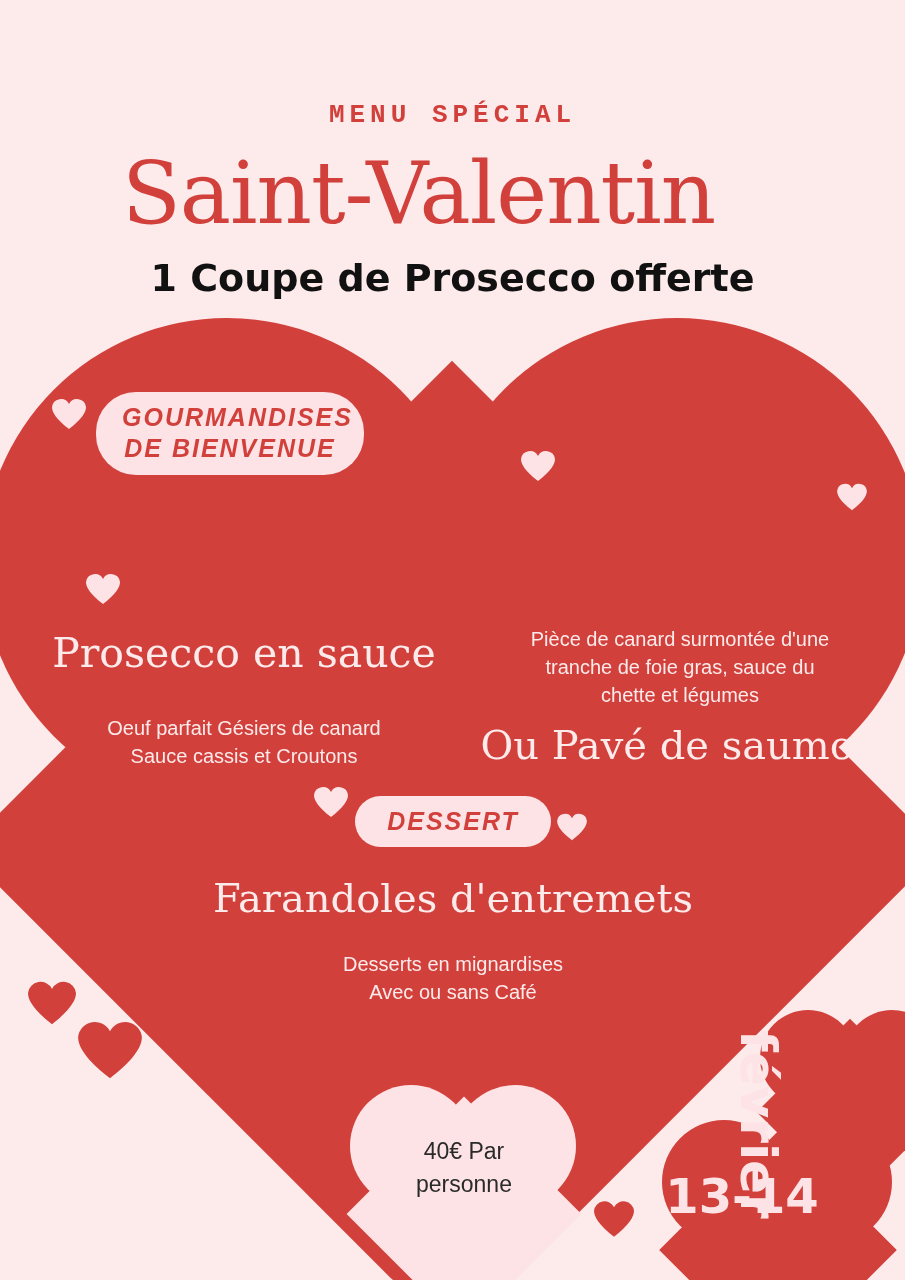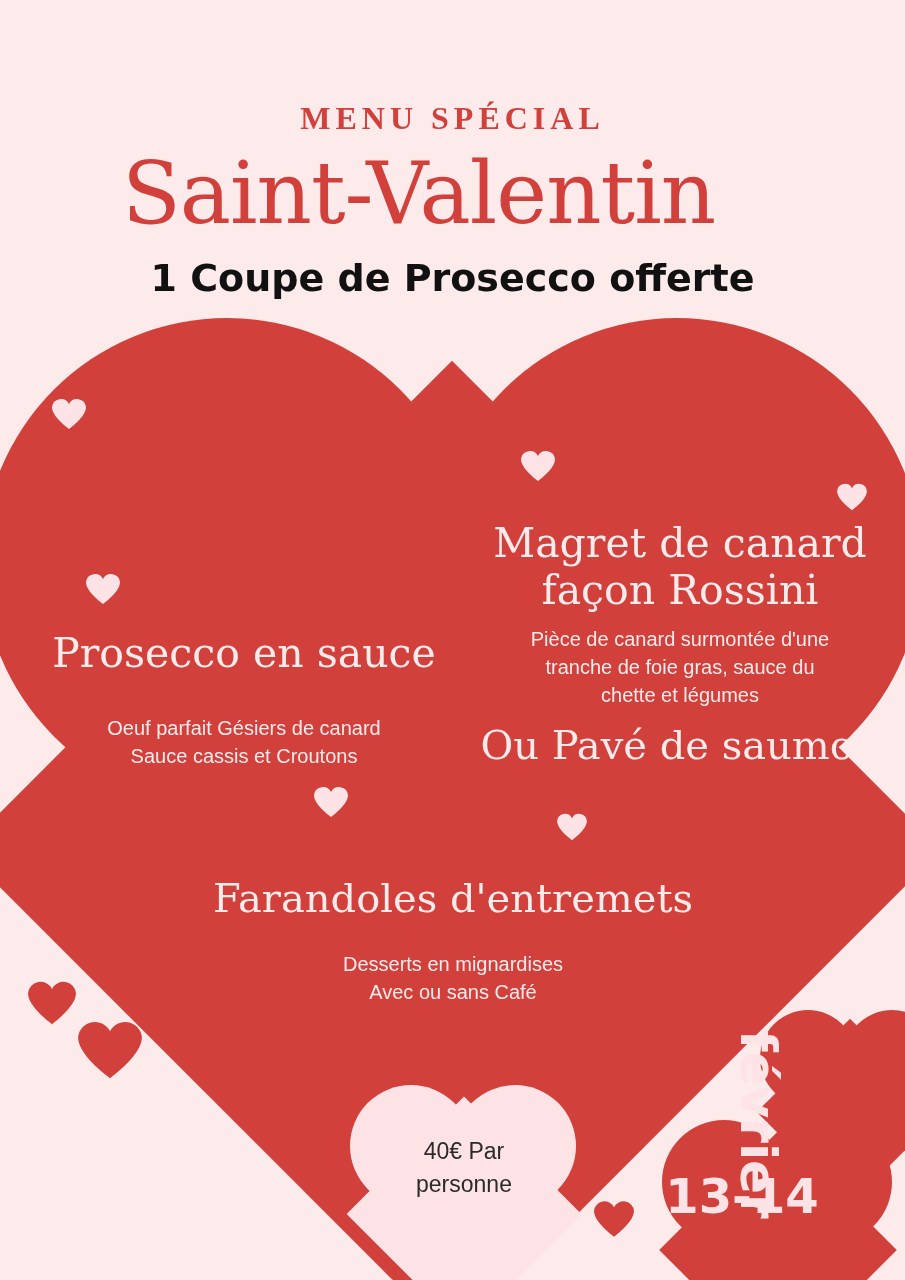--- a/index.html
+++ b/index.html
@@ -58,24 +58,24 @@
   }
 
   
   .menu-special {
     position: absolute;
     top: 100px;
     left: 0;
     width: 905px;
     text-align: center;
     color: #d2403c;
-    font-size: 32px;
+    font-size: 26px;
     letter-spacing: 5px;
     font-weight: 700;
-    font-family: Liberation Serif, serif;
+    font-family: Liberation Mono, monospace;
   }
   .title {
     position: absolute;
     top: 148px;
     left: 0;
     width: 837px;
     text-align: center;
     color: #d2403c;
     font-size: 86px;
     line-height: 1.05;
@@ -253,44 +253,45 @@
   <div class="big-heart">
     <div class="lobe-l"></div>
     <div class="lobe-r"></div>
     <div class="body"></div>
   </div>
 
   <div class="menu-special">MENU SPÉCIAL</div>
   <div class="title">Saint-Valentin</div>
   <div class="subtitle">1 Coupe de Prosecco offerte</div>
 
+  <div class="pill" style="left:96px; top:392px; width:268px;">GOURMANDISES
+DE BIENVENUE</div>
   <svg class="mini" style="left:52px; top:398px;" width="34" height="32" viewBox="0 0 34 32">
     <path d="M17 31 C4 21 0 14 0 9 A9 9 0 0 1 17 6 A9 9 0 0 1 34 9 C34 14 30 21 17 31 Z" fill="#fde3e5"></path>
   </svg>
 
   <svg class="mini" style="left:86px; top:573px;" width="34" height="32" viewBox="0 0 34 32">
     <path d="M17 31 C4 21 0 14 0 9 A9 9 0 0 1 17 6 A9 9 0 0 1 34 9 C34 14 30 21 17 31 Z" fill="#fde3e5"></path>
   </svg>
   <div class="dish" style="left:44px; top:630px; width:400px; font-size:41px;">Prosecco en sauce</div>
   <div class="desc" style="left:44px; top:714px; width:400px;">Oeuf parfait Gésiers de canard
 Sauce cassis et Croutons</div>
 
   <svg class="mini" style="left:521px; top:450px;" width="34" height="32" viewBox="0 0 34 32">
     <path d="M17 31 C4 21 0 14 0 9 A9 9 0 0 1 17 6 A9 9 0 0 1 34 9 C34 14 30 21 17 31 Z" fill="#fde3e5"></path>
   </svg>
   <svg class="mini" style="left:837px; top:483px;" width="30" height="28" viewBox="0 0 34 32">
     <path d="M17 31 C4 21 0 14 0 9 A9 9 0 0 1 17 6 A9 9 0 0 1 34 9 C34 14 30 21 17 31 Z" fill="#fde3e5"></path>
   </svg>
-  <div class="dish" style="left:470px; top:520px; width:420px; font-size:41px;">Magret de canard
-façon Rossini</div>
   <div class="desc" style="left:480px; top:625px; width:400px;">Pièce de canard surmontée d'une
 tranche de foie gras, sauce du
 chette et légumes</div>
   <div class="dish" style="left:470px; top:722px; width:420px; font-size:40px;">Ou Pavé de saumon</div>
 
+  <div class="pill" style="left:355px; top:796px; width:196px;">DESSERT</div>
   <svg class="mini" style="left:314px; top:786px;" width="34" height="32" viewBox="0 0 34 32">
     <path d="M17 31 C4 21 0 14 0 9 A9 9 0 0 1 17 6 A9 9 0 0 1 34 9 C34 14 30 21 17 31 Z" fill="#fde3e5"></path>
   </svg>
   <svg class="mini" style="left:557px; top:813px;" width="30" height="28" viewBox="0 0 34 32">
     <path d="M17 31 C4 21 0 14 0 9 A9 9 0 0 1 17 6 A9 9 0 0 1 34 9 C34 14 30 21 17 31 Z" fill="#fde3e5"></path>
   </svg>
   <div class="dish" style="left:203px; top:875px; width:500px; font-size:40px;">Farandoles d'entremets</div>
   <div class="desc" style="left:253px; top:950px; width:400px;">Desserts en mignardises
 Avec ou sans Café</div>
 

